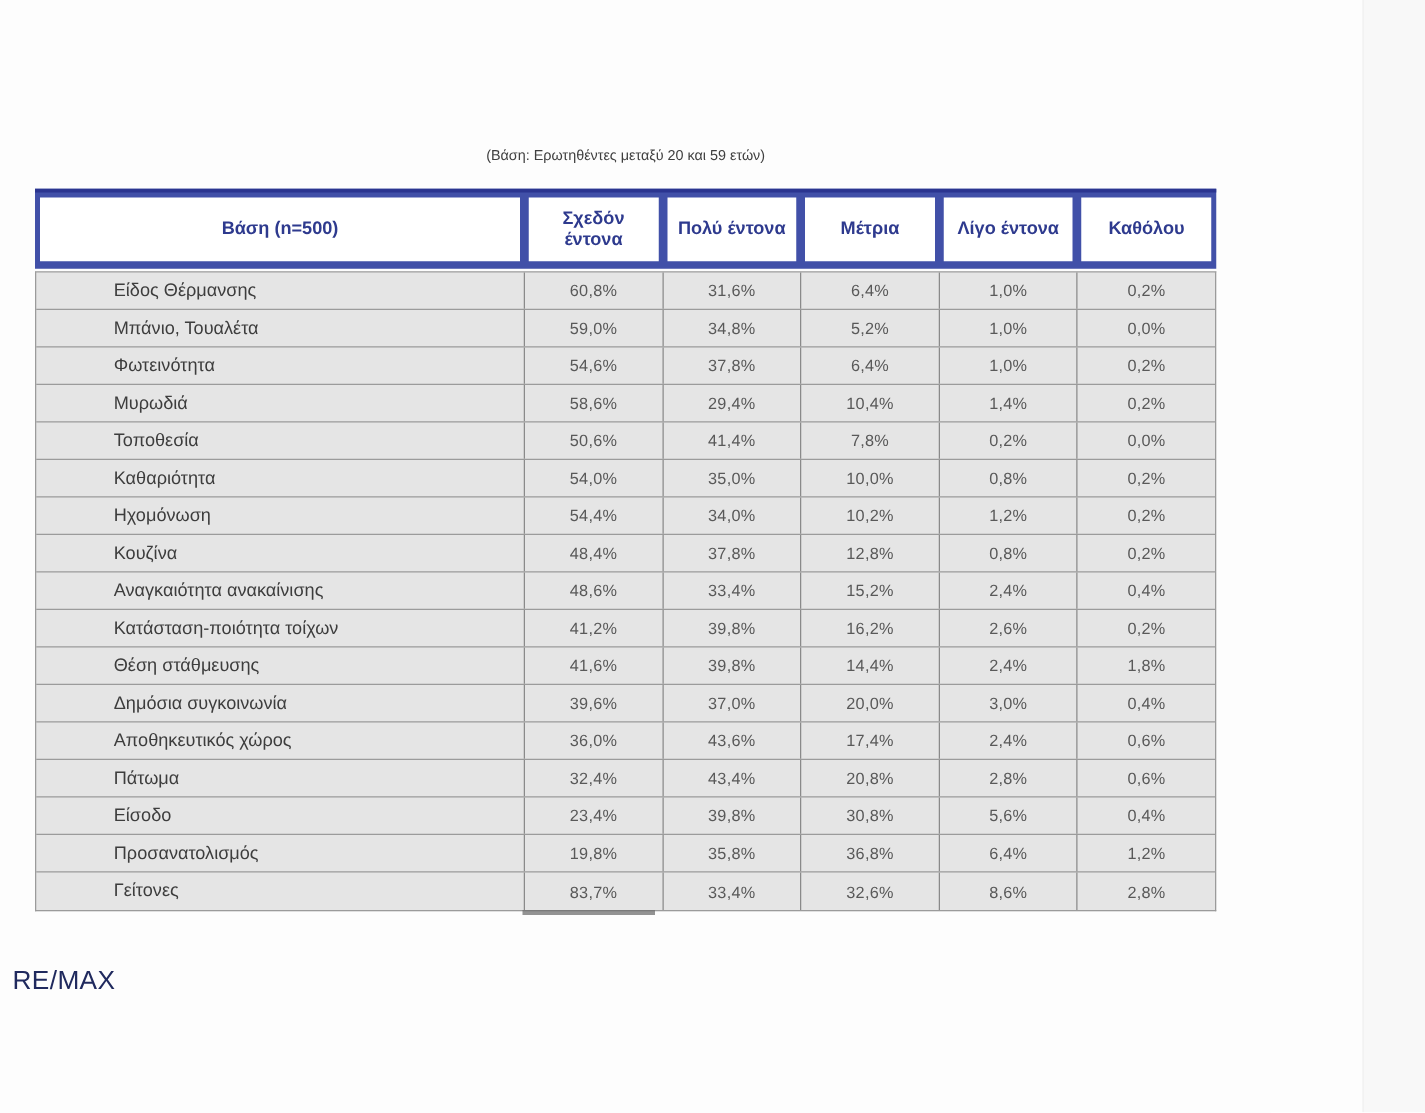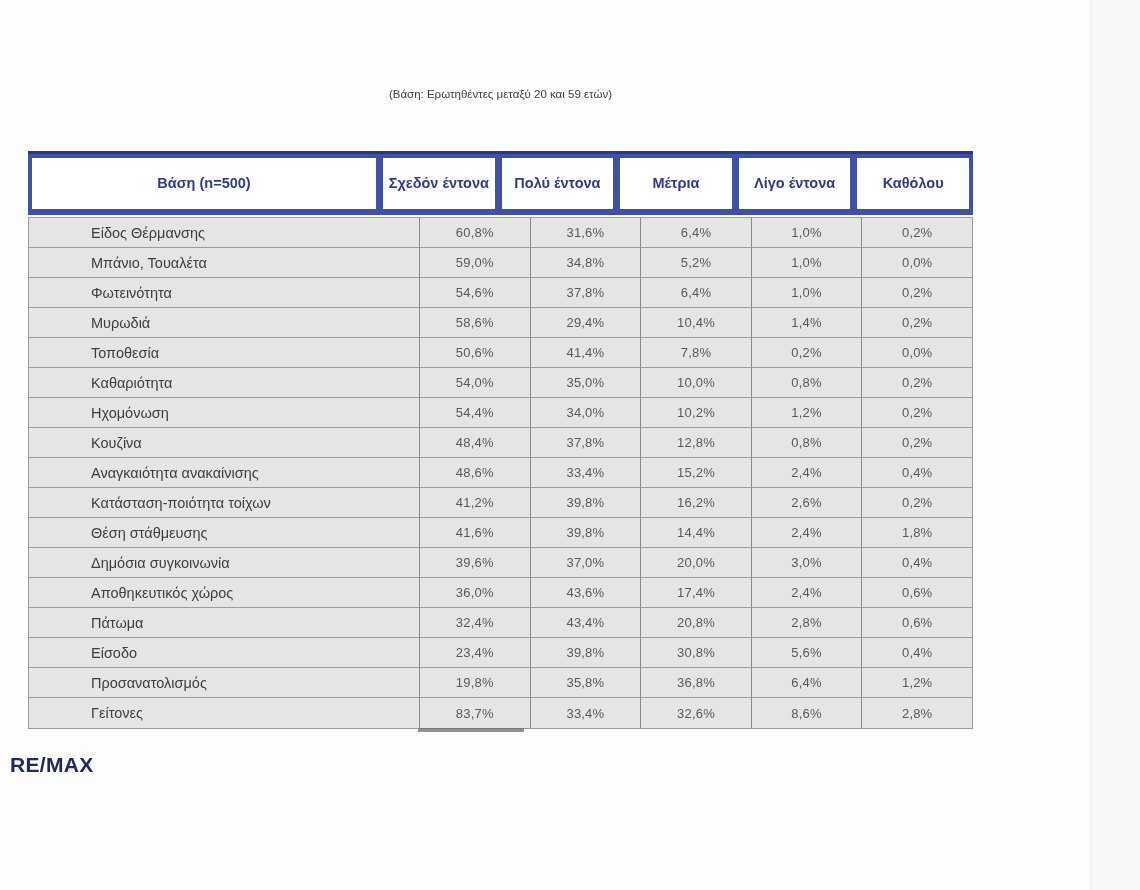--- a/index.html
+++ b/index.html
@@ -24,21 +24,21 @@
   .title {
     position: absolute; left: 0; top: 42px;
     width: 1140px;
     text-align: center;
     font-size: 20.5px;
     font-weight: bold;
     color: #171717;
     letter-spacing: 0.1px;
   }
   .subtitle {
-    position: absolute; left: 28px; top: 88px;
+    position: absolute; left: 28px; top: 119px;
     width: 945px;
     text-align: center;
     font-size: 11.5px;
     color: #3f3f3f;
   }
   .table-area {
     position: absolute; left: 28px; top: 151px;
     width: 945px;
   }
   .thead {
@@ -54,21 +54,21 @@
     color: #2e3a8e;
     font-weight: bold;
     font-size: 14.5px;
     line-height: 1.12;
     display: flex;
     align-items: center;
     justify-content: center;
     text-align: center;
     padding: 2px;
   }
-  .hcell.hlabel { width: 344px; flex: none; }
+  .hcell.hlabel { width: 384px; flex: none; }
   .hcell.hval { flex: 1; }
   .tbody {
     margin-top: 2px;
     border: 1px solid #9b9b9b;
     border-top: 1px solid #a0a0a0;
     background: #e5e5e5;
   }
   .trow {
     display: flex;
     height: 30px;
@@ -94,23 +94,23 @@
     color: #595959;
     letter-spacing: 0.2px;
   }
   .edge-shadow {
     position: absolute; left: 418px; top: 728px;
     width: 106px; height: 4px;
     background: #6f6f6f;
     opacity: 0.75;
   }
   .brand {
-    position: absolute; left: 10px; top: 753px;
+    position: absolute; left: 10px; top: 773px;
     font-size: 21px;
-    font-weight: bold;
+    font-weight: normal;
     color: #202a5e;
     letter-spacing: 0.3px;
   }
 </style>
 </head>
 <body>
 
 <div class="page">
 
 

